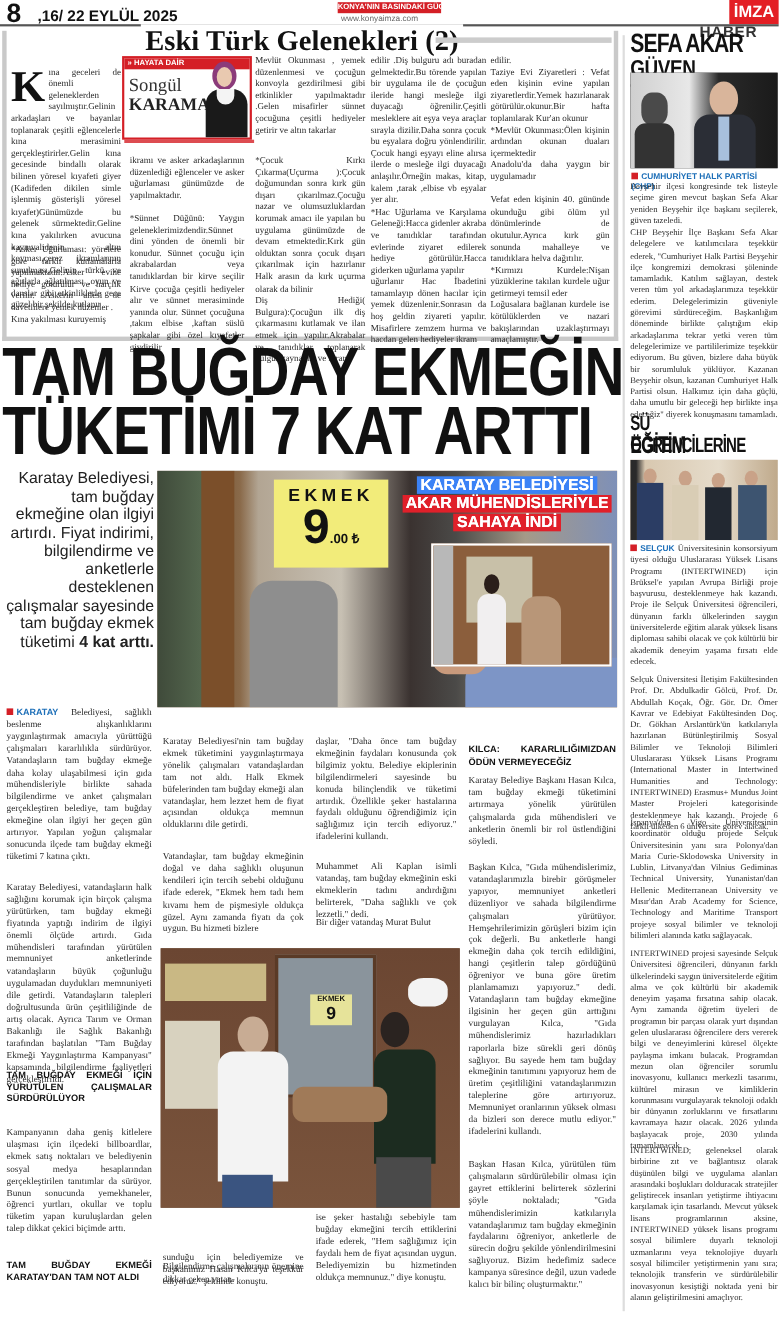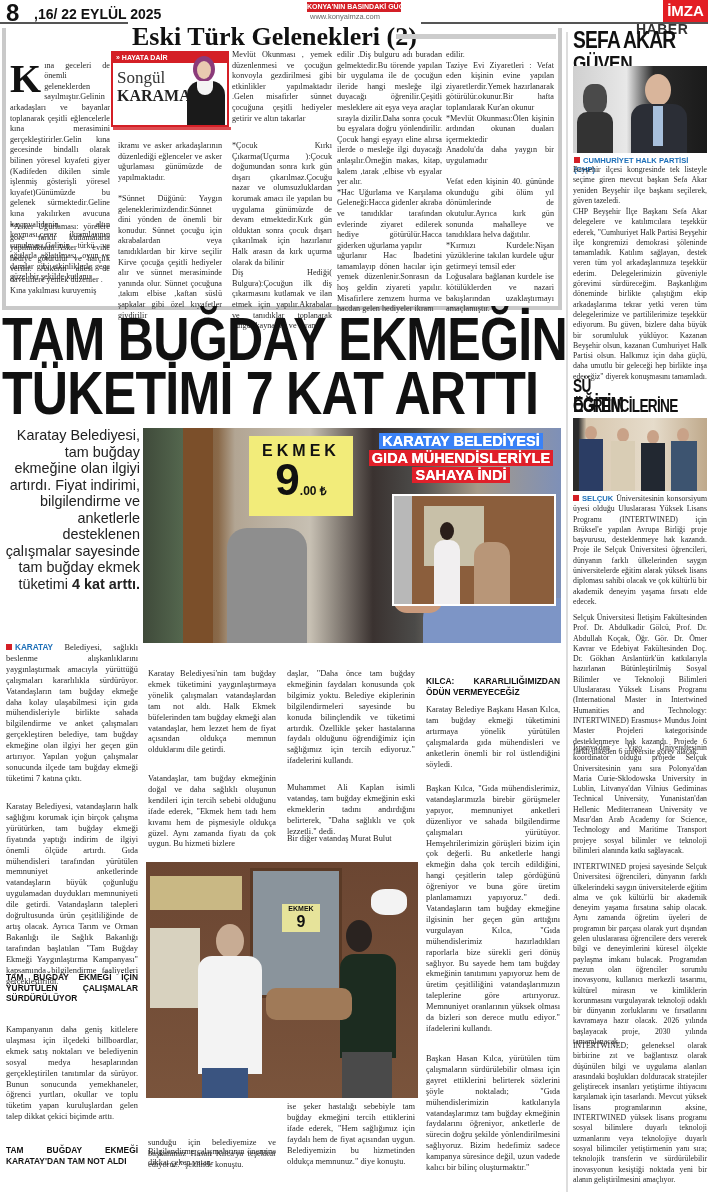--- a/index.html
+++ b/index.html
@@ -122,21 +122,21 @@
   </div>
   <div data-name="inset-photo" style="position:absolute;left:249px;top:66px;width:164px;height:112px;border:2px solid #fff;background:#8b5e3c;overflow:hidden;">
     <div style="position:absolute;left:0;top:0;width:18px;height:112px;background:#b8b8b8;"></div>
     <div style="position:absolute;left:30px;top:10px;width:60px;height:60px;background:#c8c0a8;"></div>
     <div style="position:absolute;left:40px;top:44px;width:26px;height:68px;background:#f1eff0;border-radius:10px 10px 0 0;"></div>
     <div style="position:absolute;left:46px;top:26px;width:14px;height:18px;border-radius:50%;background:#2a1e1a;"></div>
     <div style="position:absolute;left:80px;top:46px;width:36px;height:66px;background:#b89678;border-radius:14px 14px 0 0;"></div>
   </div>
   <div class="sans" data-name="photo-caption" style="position:absolute;left:220px;top:5px;width:196px;color:#fff;font-size:14.5px;line-height:16px;font-weight:900;text-align:center;">
       <div data-name="caption-line" style="display: table; margin: 0px auto 1px; background: #3b82f6; padding: 0px 3px;">KARATAY BELEDİYESİ</div>
-      <div data-name="caption-line" style="display: table; margin: 0px auto 1px; background: rgb(224, 32, 42); padding: 0px 3px;">GIDA MÜHENDİSLERİYLE</div>
+      <div data-name="caption-line" style="display: table; margin: 0px auto 1px; background: rgb(224, 32, 42); padding: 0px 3px;">AKAR MÜHENDİSLERİYLE</div>
       <div data-name="caption-line" style="display: table; margin: 0px auto 1px; background: rgb(224, 32, 42); padding: 0px 3px;">SAHAYA İNDİ</div>
     </div>
 </div>
 <div class="abs" data-name="caption-bg-1" style="left:372px;top:432px;width:184px;height:16px;background:#e0202a;z-index:-1;"></div>
 
 <style>
 [data-name="photo-caption"]{background:transparent;text-shadow:0 0 0 #fff}
 [data-name="photo-caption"]{box-shadow:none}
 </style>
 

